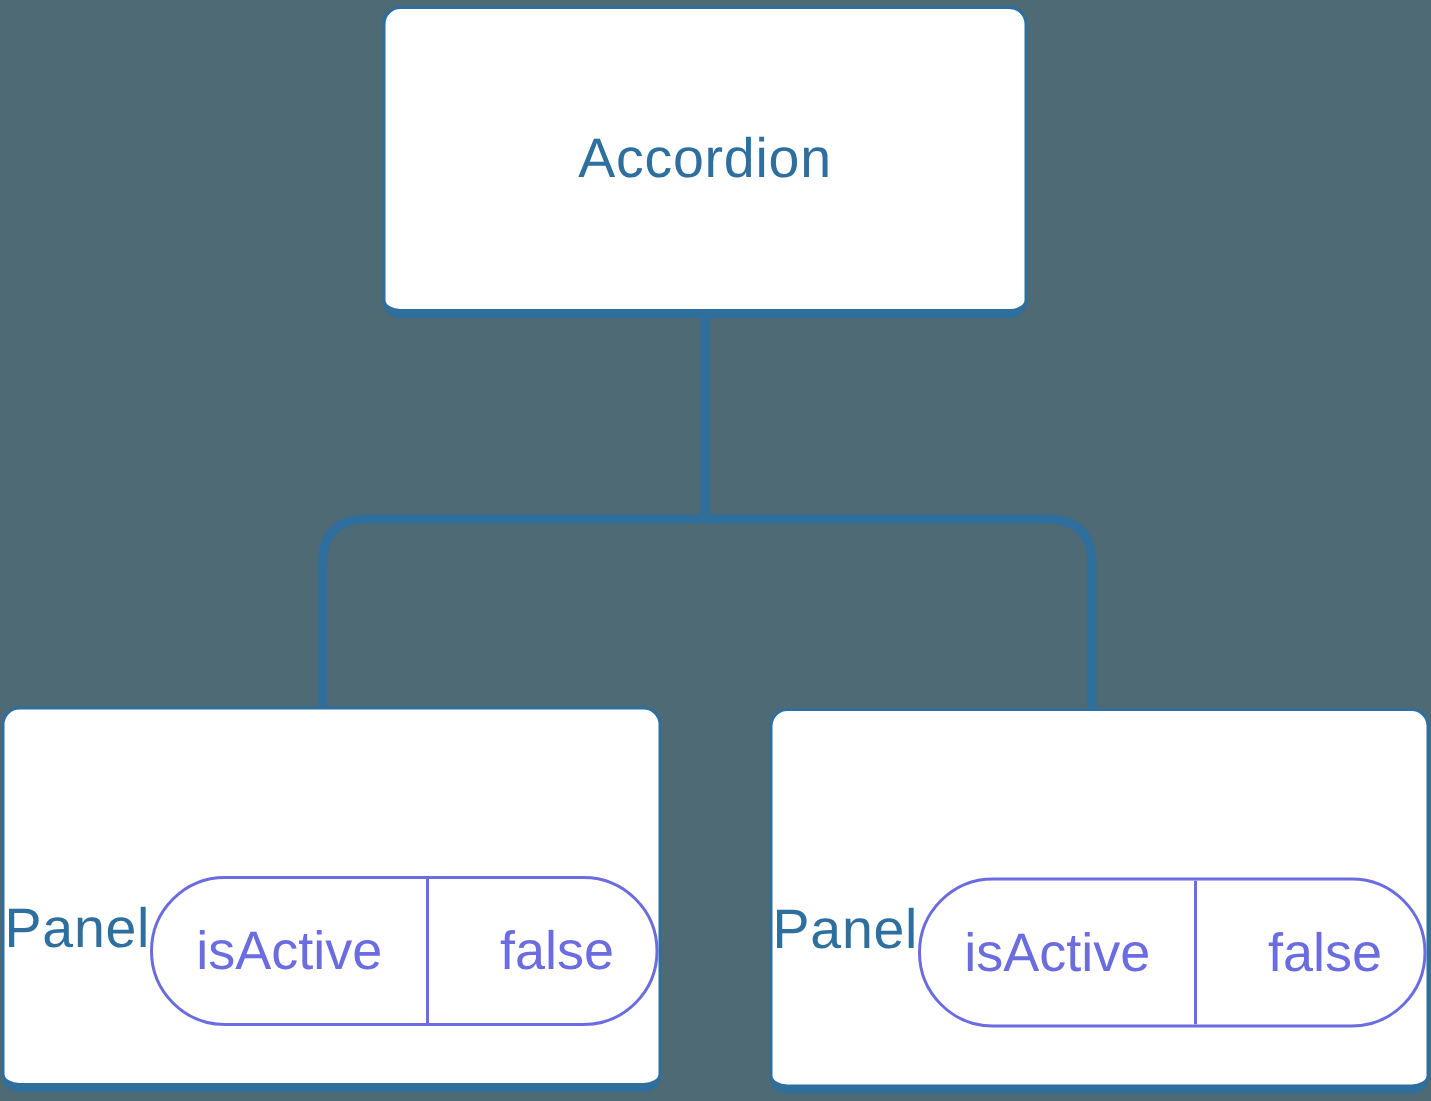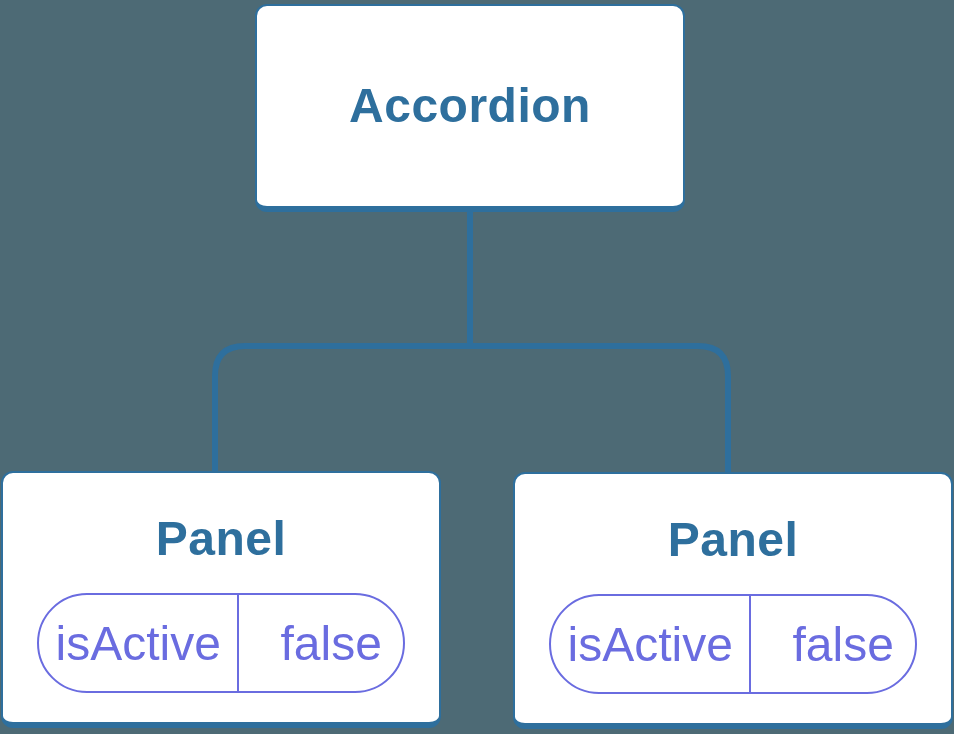--- a/index.html
+++ b/index.html
@@ -25,38 +25,37 @@
   .card {
     position: absolute;
     box-sizing: border-box;
     background: #ffffff;
     border: 2px solid var(--line, #2E6F9D);
     border-bottom-width: 6px;
     border-radius: 12px;
   }
   .card-title {
     color: var(--title, #2E6F9D);
-    font-size: 48px;
-    font-weight: 700;
+    font-size: 37px;
+    font-weight: 400;
     letter-spacing: 0.5px;
     line-height: 48px;
     white-space: nowrap;
   }
   #accordion-node {
     left: 255px;
     top: 4px;
     width: 430px;
     height: 208px;
     display: flex;
     align-items: center;
     justify-content: center;
   }
   .panel-node {
     display: flex;
-    flex-direction: column;
     align-items: center;
     padding-top: 42px;
     width: 440px;
     height: 257px;
   }
   #panel-node-left  { left: 1px;   top: 471px; }
   #panel-node-right { left: 513px; top: 472px; }
   .state-pill {
     margin-top: 30px;
     box-sizing: border-box;
@@ -67,21 +66,21 @@
     display: flex;
     align-items: stretch;
     overflow: hidden;
     background: #ffffff;
   }
   .state-cell {
     display: flex;
     align-items: center;
     justify-content: center;
     color: var(--pill, #6A6CE0);
-    font-size: 48px;
+    font-size: 36px;
     font-weight: 400;
     white-space: nowrap;
   }
   .state-cell.key {
     width: 58%;
     border-right: 2.5px solid var(--pill, #6A6CE0);
   }
   .state-cell.value {
     width: 42%;
     padding-left: 20px;

